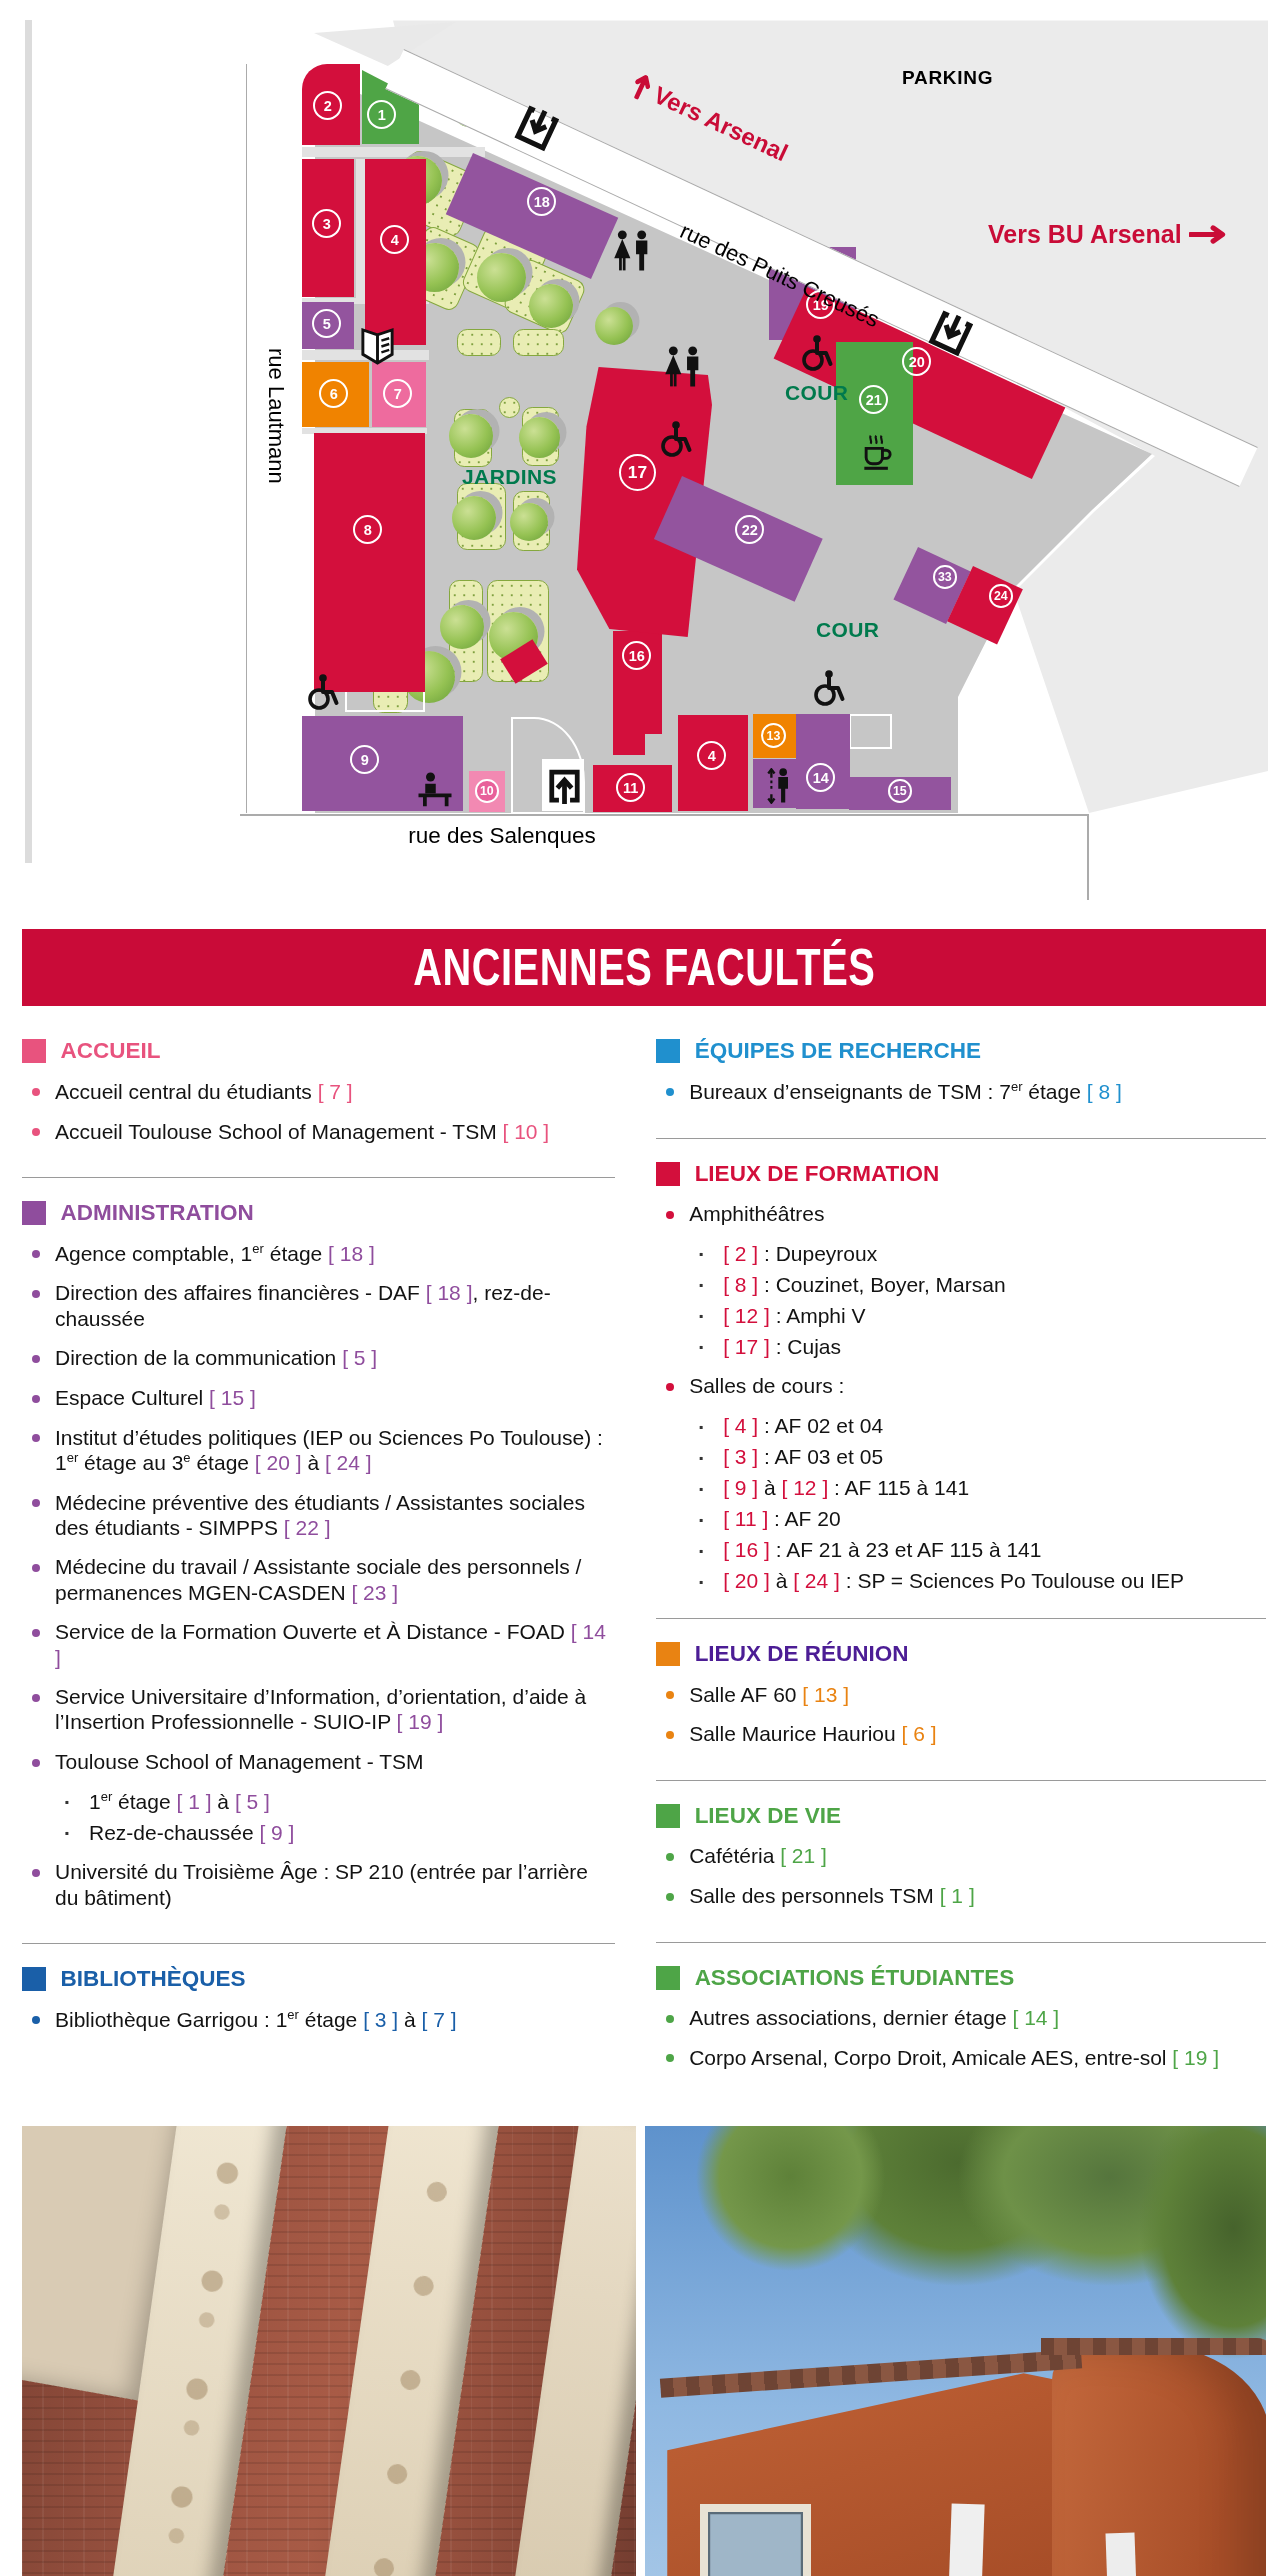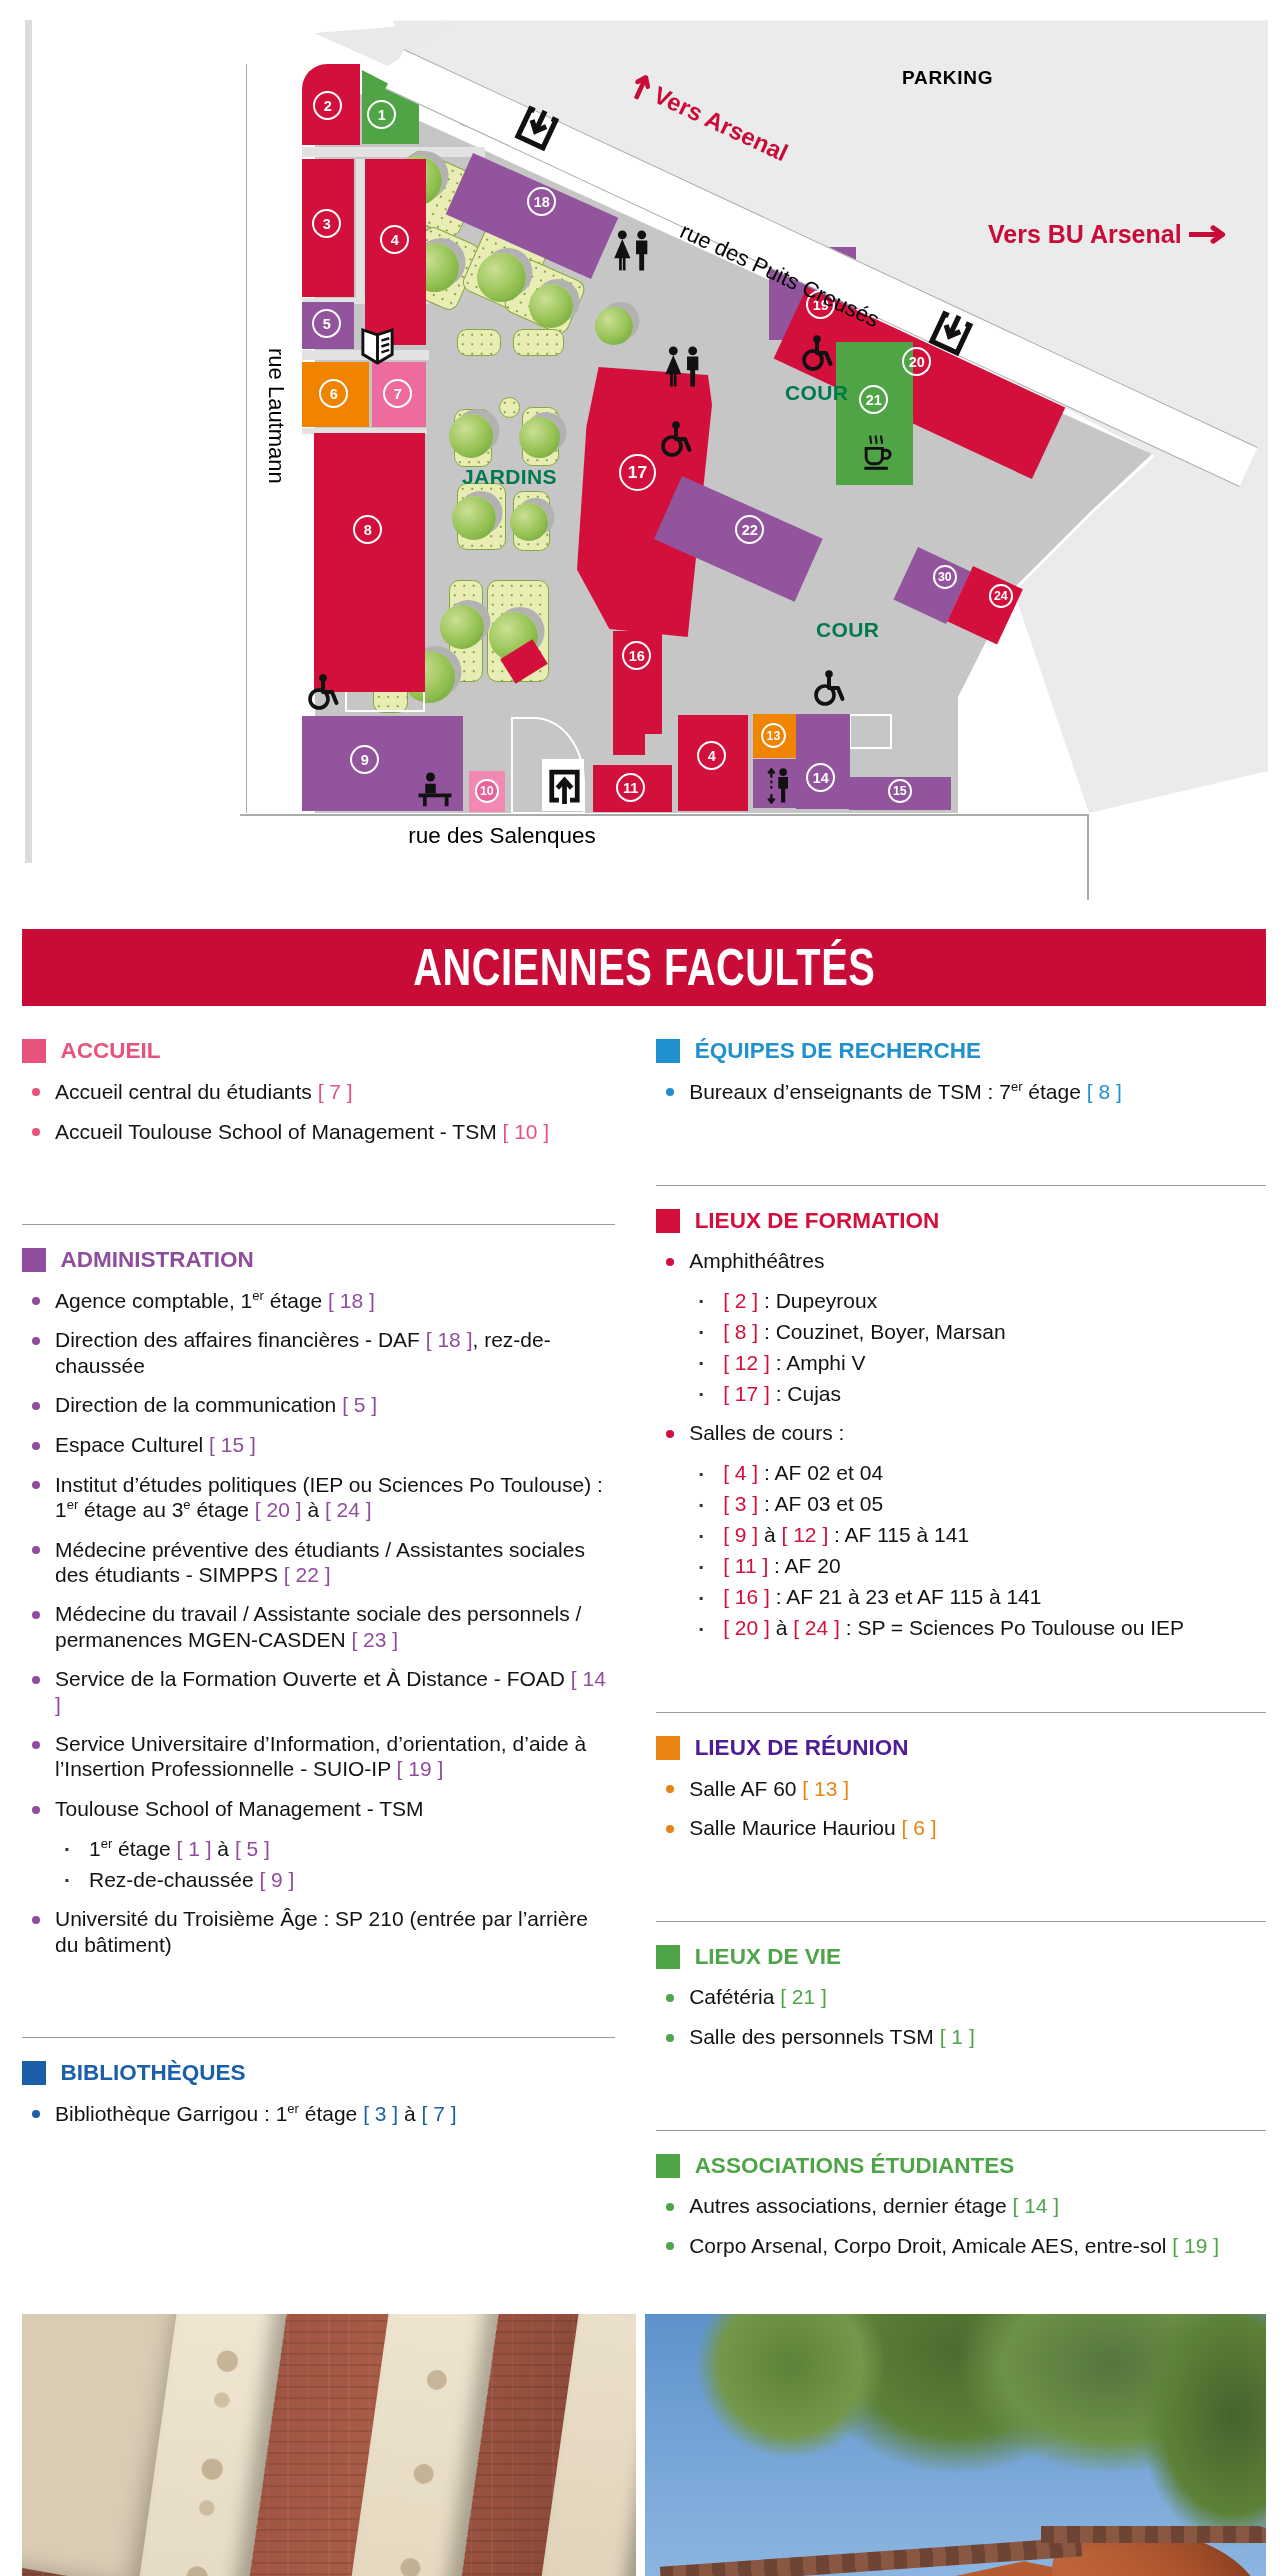--- a/index.html
+++ b/index.html
@@ -29,21 +29,21 @@
   .maplabel{position:absolute;z-index:45;color:#111;white-space:nowrap;}
   .streetname{font-size:22px;color:#000;}
   .arealabel{font-weight:bold;font-size:21px;color:#007A4D;letter-spacing:0.4px;}
   .dirlabel{font-weight:bold;color:#C90C37;display:flex;align-items:center;gap:7.3px;}
   #parkinglabel{font-weight:bold;font-size:19px;letter-spacing:0.7px;color:#000;}
   
   #banner{margin:29px 22px 28px 22px;height:77px;display:flex;align-items:center;justify-content:center;}
   #banner span{color:#fff;font-weight:bold;font-size:51px;letter-spacing:0.7px;transform:scaleX(.78);white-space:nowrap;}
   
   #legend{display:flex;padding:0 22px;gap:41px;}
-  .col{display:flex;flex-direction:column;gap:47px;}
+  .col{display:flex;flex-direction:column;}
   #col1{width:602px;}
   #col2{width:619px;}
   .section{padding:4.4px 0 19px 0;}
   .section + .section{border-top:1.5px solid #9A9A9A;padding-top:22px;}
   .sechead{display:flex;align-items:center;gap:14.5px;margin-bottom:10.2px;}
   .sqr{width:24px;height:24px;flex:0 0 24px;}
   .sechead h3{margin:0;font-size:22.5px;font-weight:bold;letter-spacing:0;}
   .item{position:relative;padding-left:33px;font-size:21px;line-height:1.2;color:#131313;margin:14.5px 0;}
   .item::before{content:"";position:absolute;left:10.2px;top:9.5px;width:8px;height:8px;border-radius:50%;background:var(--c);}
   .item.sub{padding-left:67px;margin:5.8px 0;}
@@ -172,21 +172,21 @@
       <div class="badge" style="left: 761px; top: 723px; width: 21px; height: 21px; font-size: 12.4px; background: transparent;">13</div>
       <div class="badge" style="left: 806px; top: 763px; width: 25.4px; height: 25.4px; font-size: 14.5px; background: transparent;">14</div>
       <div class="badge" style="left: 888px; top: 779px; width: 19.6px; height: 19.6px; font-size: 12.4px; background: transparent;">15</div>
       <div class="badge" style="left: 622px; top: 641px; width: 25.4px; height: 25.4px; font-size: 14.5px; background: transparent;">16</div>
       <div class="badge" style="left: 619px; top: 454px; width: 33px; height: 33px; font-size: 17.4px; background: transparent;">17</div>
       <div class="badge" style="left: 527px; top: 187px; width: 25.4px; height: 25.4px; font-size: 14.5px; background: transparent;">18</div>
       <div class="badge" style="left: 806px; top: 290px; width: 25.4px; height: 25.4px; font-size: 14.5px; background: transparent;">19</div>
       <div class="badge" style="left: 902px; top: 347px; width: 25.4px; height: 25.4px; font-size: 14.5px; background: transparent;">20</div>
       <div class="badge" style="left: 859px; top: 385px; width: 25.4px; height: 25.4px; font-size: 14.5px; background: transparent;">21</div>
       <div class="badge" style="left: 735px; top: 515px; width: 25.4px; height: 25.4px; font-size: 14.5px; background: transparent;">22</div>
-      <div class="badge" style="left: 933px; top: 565px; width: 19.6px; height: 19.6px; font-size: 12.4px; background: transparent;">30</div>
+      <div class="badge" style="left: 933px; top: 565px; width: 19.6px; height: 19.6px; font-size: 12.4px; background: transparent;">33</div>
       <div class="badge" style="left: 989px; top: 584px; width: 19.6px; height: 19.6px; font-size: 12.4px; background: transparent;">24</div>
       <div class="icon" style="left: 518px; top: 109px; transform: rotate(25deg);"><svg width="38" height="38" viewBox="0 0 40 44">
           <path d="M9 5H4v35h32V5h-5" fill="none" stroke="#111" stroke-width="6"></path>
           <path d="M20 0v23" stroke="#111" stroke-width="6"></path>
           <path d="M11 16l9 10 9-10" fill="none" stroke="#111" stroke-width="6"></path>
         </svg></div>
       <div class="icon" style="left: 932px; top: 314px; transform: rotate(25deg);"><svg width="38" height="38" viewBox="0 0 40 44">
           <path d="M9 5H4v35h32V5h-5" fill="none" stroke="#111" stroke-width="6"></path>
           <path d="M20 0v23" stroke="#111" stroke-width="6"></path>
           <path d="M11 16l9 10 9-10" fill="none" stroke="#111" stroke-width="6"></path>

